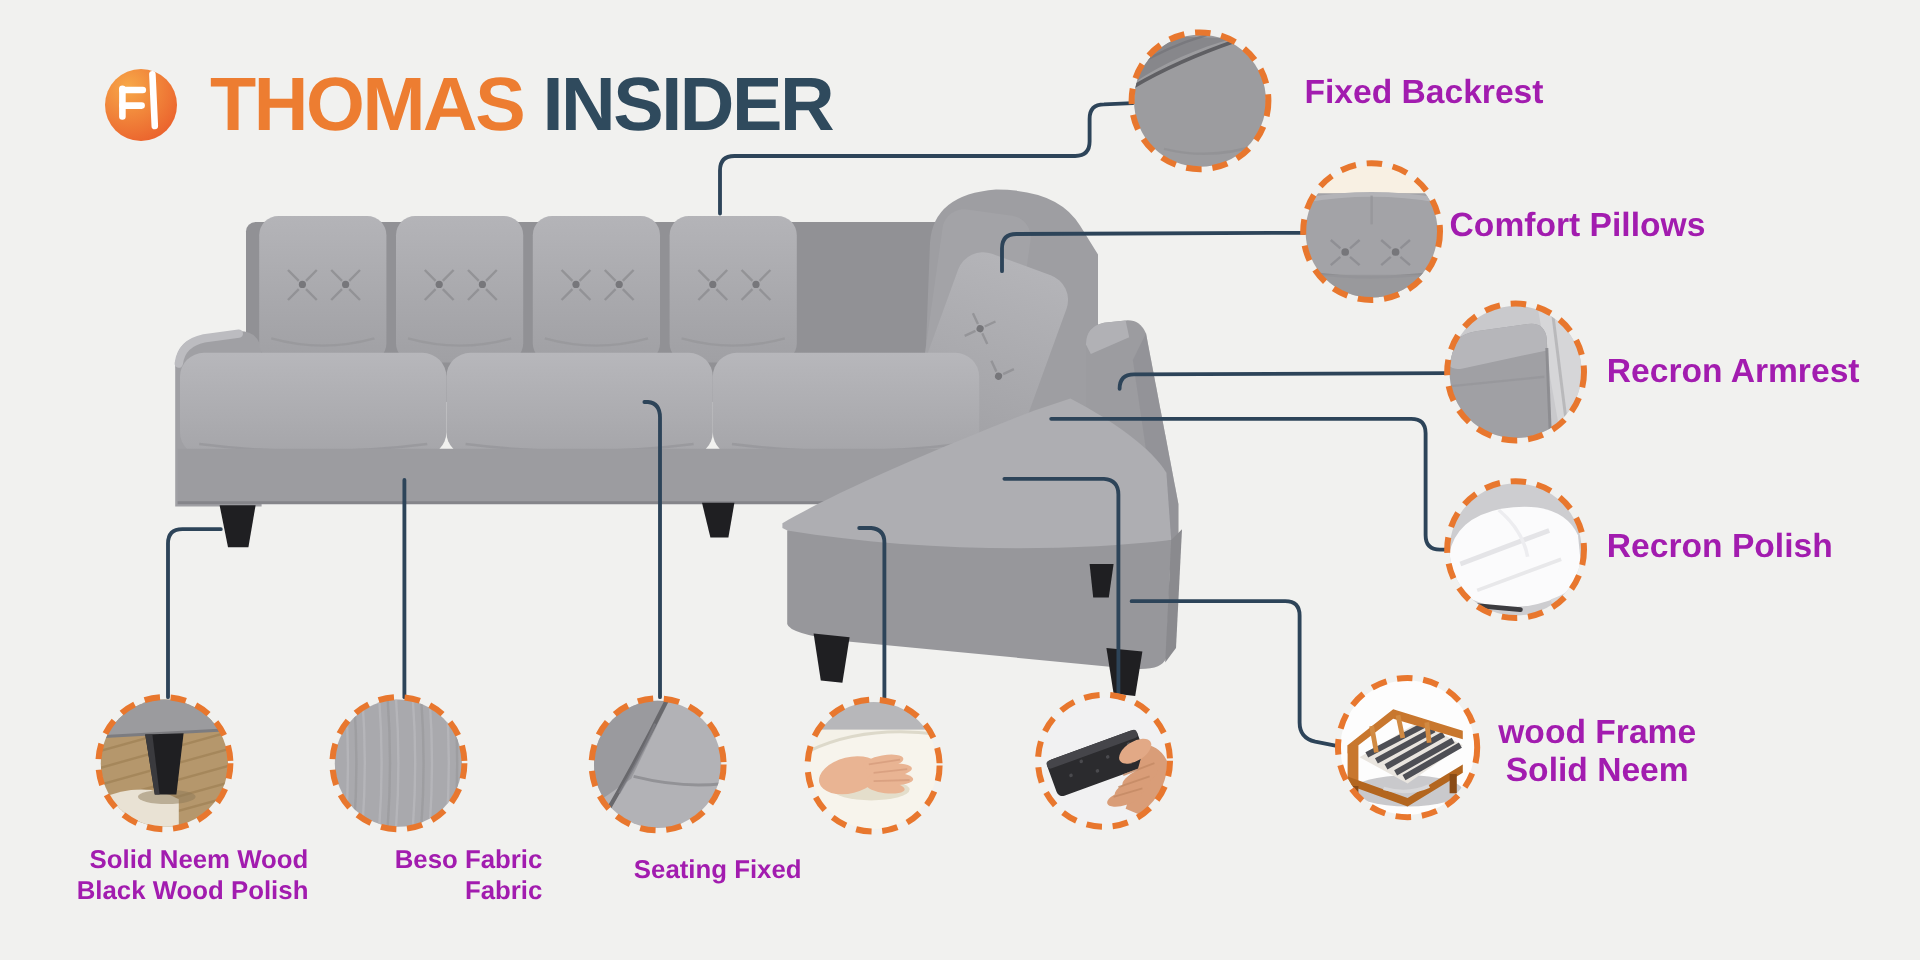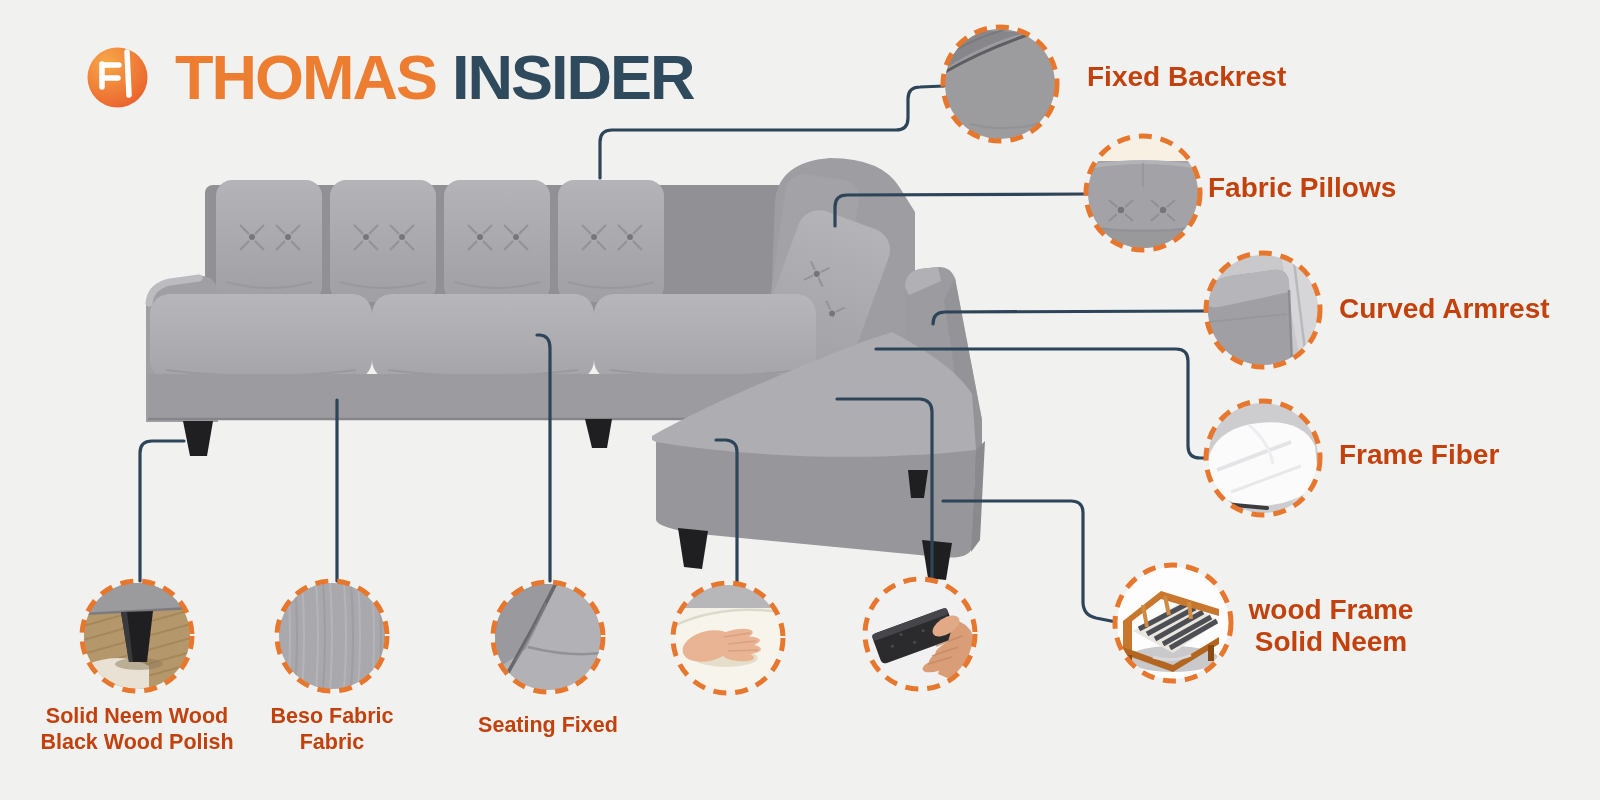--- a/index.html
+++ b/index.html
@@ -1,28 +1,28 @@
 <!DOCTYPE html>
 <html><head>
 <meta charset="utf-8">
 <style>
   html,body{margin:0;padding:0;background:#e7e7e5;}
   .stage{position:relative;width:1600px;height:800px;background:#F1F1EF;overflow:hidden;
          font-family:"Liberation Sans", sans-serif;}
   .art{position:absolute;left:0;top:0;}
   .ring{fill:none;stroke:#E8772E;stroke-width:5;stroke-dasharray:13 9;}
   .connector{fill:none;stroke:#2D4459;stroke-width:3.2;stroke-linecap:round;}
-  .brand{position:absolute;left:86px;top:46px;display:flex;align-items:center;}
+  .brand{position:absolute;left:86px;top:56px;display:flex;align-items:center;}
   .brand h1{margin:0 0 0 26px;font-size:63px;font-weight:700;letter-spacing:-2px;line-height:63px;}
   .brand .w1{color:#ED7D31;}
   .brand .w2{color:#2F4A5D;margin-left:16px;}
-  .feat-label{position:absolute;color:#c2410c;font-weight:700;white-space:nowrap;}
+  .feat-label{position:absolute;color:#a21caf;font-weight:700;white-space:nowrap;}
   .label-right{font-size:28px;line-height:34px;}
   .label-center{font-size:28px;line-height:32px;text-align:center;width:256px;white-space:normal;}
-  .label-bottom{font-size:21.5px;line-height:26px;text-align:center;width:240px;white-space:normal;}
+  .label-bottom{font-size:21.5px;line-height:26px;text-align:right;width:240px;white-space:normal;}
 </style>
 </head>
 <body>
 
 <div class="stage">
 
 <svg class="art" width="1600" height="800" viewBox="0 0 1600 800">
   <defs>
     <linearGradient id="gc" x1="0" y1="0" x2="0" y2="1">
       <stop offset="0" stop-color="#b4b4b8"></stop>
@@ -306,23 +306,23 @@
       <path d="M16,18 L16,41"></path>
       <path d="M16,19 L33,19"></path>
       <path d="M16,32 L32,32"></path>
       <path d="M41,6 L43,49"></path>
     </g>
   </svg>
   <h1><span class="w1">THOMAS</span><span class="w2">INSIDER</span></h1>
 </header>
 
 <div class="feat-label label-right" style="left:1087px;top:60px;">Fixed Backrest</div>
-<div class="feat-label label-right" style="left:1208px;top:171px;">Fabric Pillows</div>
-<div class="feat-label label-right" style="left:1339px;top:292px;">Curved Armrest</div>
-<div class="feat-label label-right" style="left:1339px;top:438px;">Frame Fiber</div>
+<div class="feat-label label-right" style="left:1208px;top:171px;">Comfort Pillows</div>
+<div class="feat-label label-right" style="left:1339px;top:292px;">Recron Armrest</div>
+<div class="feat-label label-right" style="left:1339px;top:438px;">Recron Polish</div>
 
 <div class="feat-label label-center" style="left:1203px;top:594px;">
   <div>wood Frame</div>
   <div>Solid Neem</div>
 </div>
 
 <div class="feat-label label-bottom" style="left:17px;top:703px;">
   <div>Solid Neem Wood</div>
   <div>Black Wood Polish</div>
 </div>

